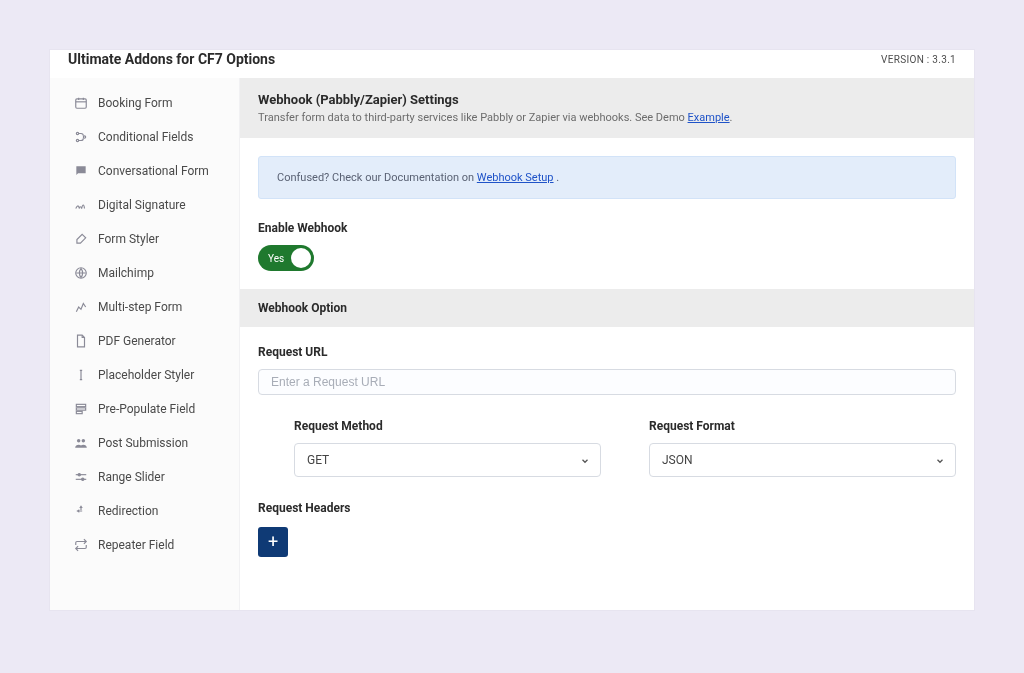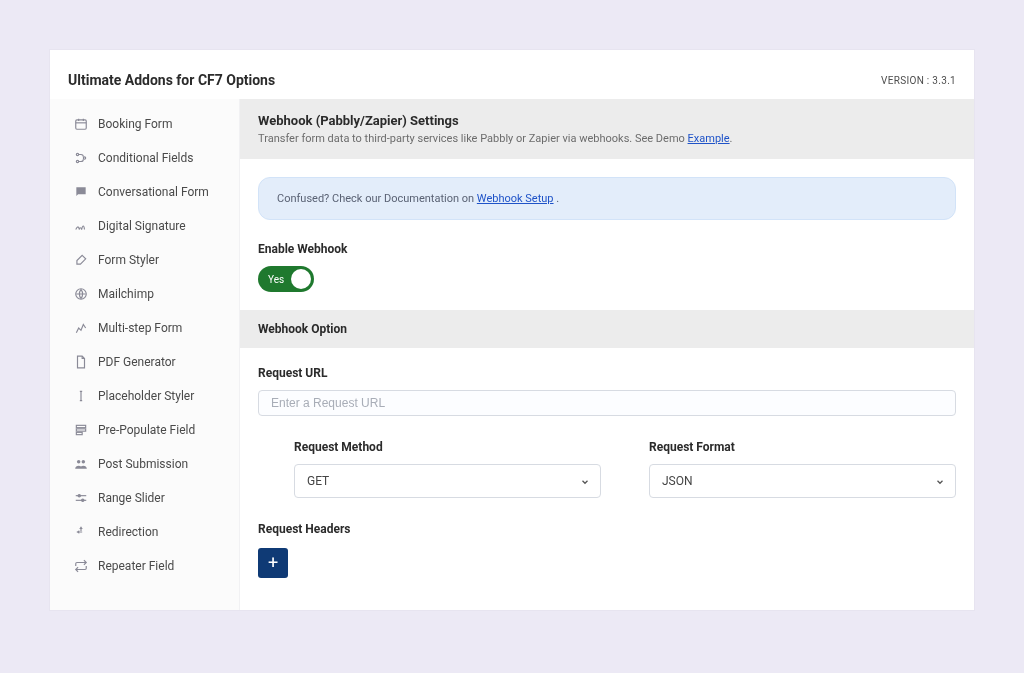--- a/index.html
+++ b/index.html
@@ -16,21 +16,21 @@
     width: 924px;
     height: 560px;
     display: flex;
     flex-direction: column;
     box-shadow: 0 0 0 1px rgba(0,0,0,0.02);
   }
   .panel-header {
     display: flex;
     align-items: center;
     justify-content: space-between;
-    padding: 22px 18px 10px 18px;
+    padding: 1px 18px 10px 18px;
     border-bottom: 1px solid #ffffff;
   }
   .panel-title {
     font-size: 14px;
     font-weight: 700;
     color: #2b2b2b;
   }
   .panel-version {
     font-size: 10px;
     color: #4d4d4d;
@@ -89,21 +89,21 @@
   .section-subtitle a, .info-box a {
     color: #1f53c8;
     text-decoration: underline;
   }
   .content-inner {
     padding: 18px 18px;
   }
   .info-box {
     background: #e3edfa;
     border: 1px solid #d2e3f8;
-    border-radius: 12px;
+    border-radius: 3px;
     padding: 14px 18px;
     font-size: 11px;
     color: #5a6274;
   }
   .field-block {
     margin-top: 22px;
   }
   .field-label {
     font-size: 12px;
     font-weight: 700;

